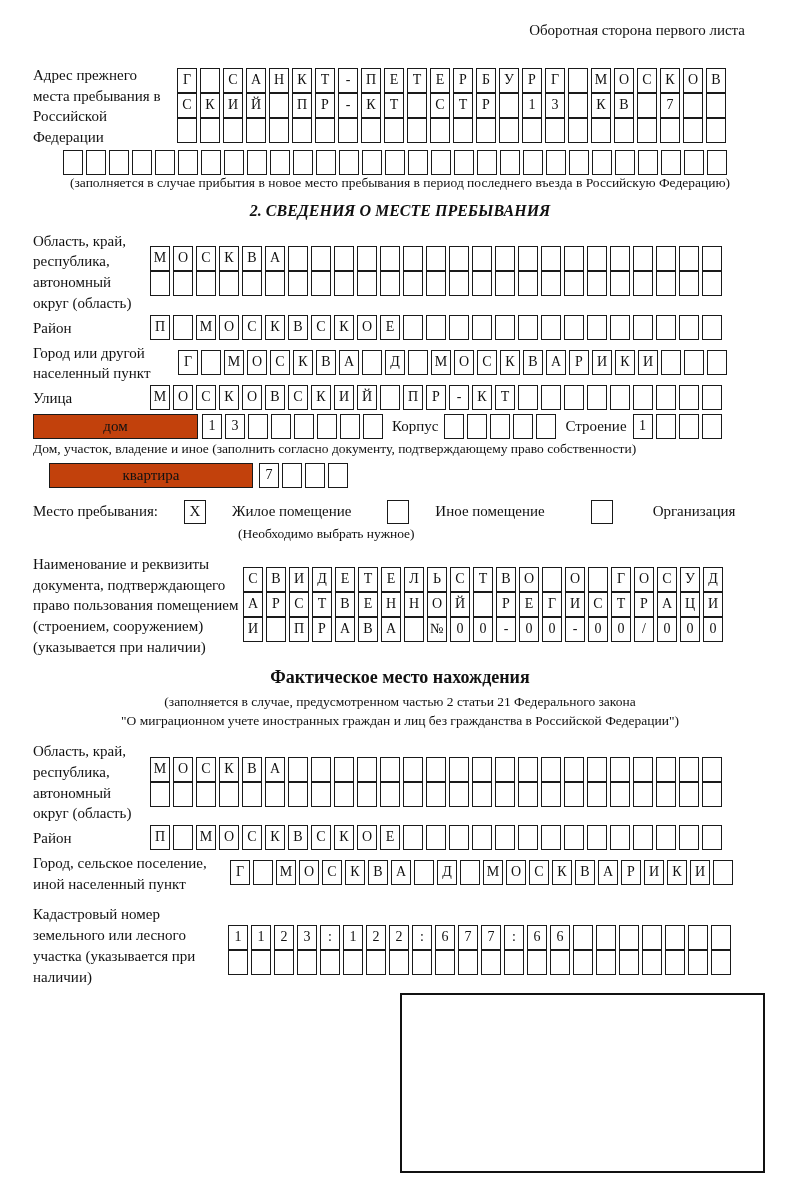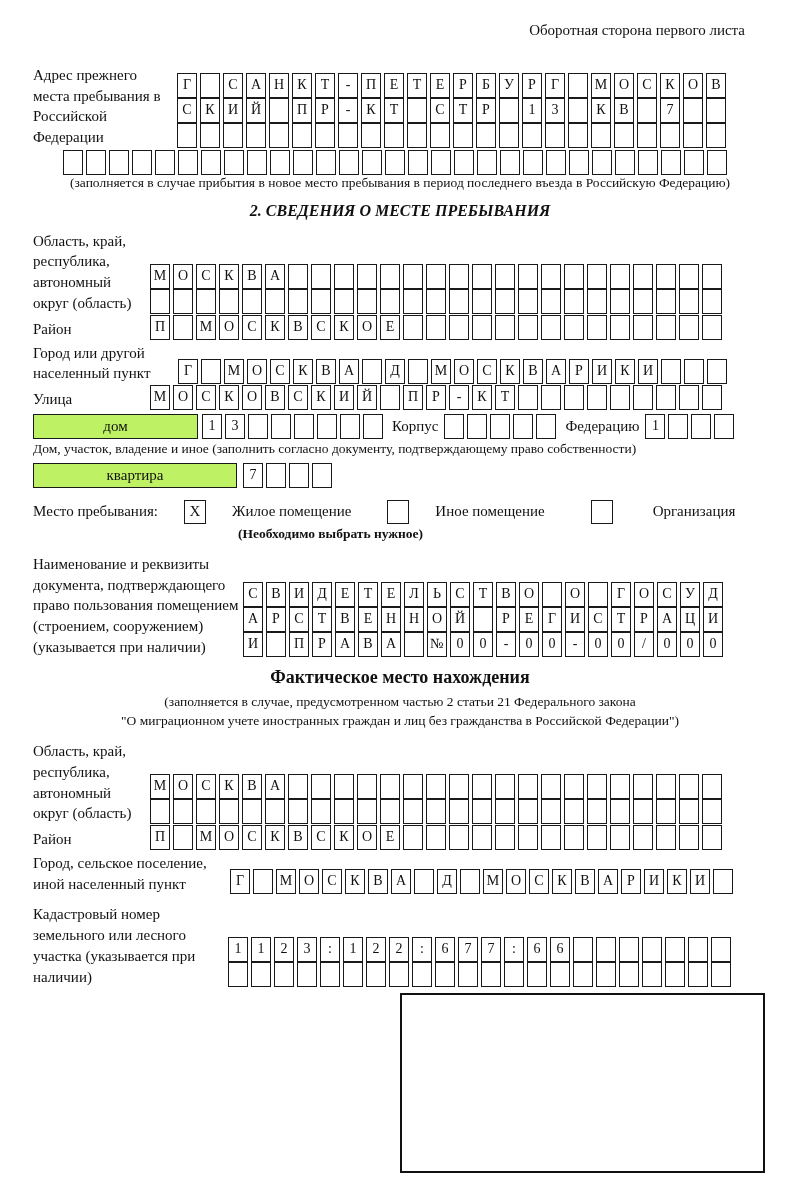--- a/index.html
+++ b/index.html
@@ -5,21 +5,21 @@
   html,body { margin:0; padding:0; background:#fff; }
   body {
     width:800px; height:1180px;
     font-family:"Liberation Serif", serif;
     color:#111; position:relative; overflow:hidden;
   }
   .sheet { padding:12px 33px 0 33px; }
 
   .header-note { text-align:right; font-size:15px; margin:10px 22px 24px 0; }
 
-  .form-row { display:flex; align-items:flex-end; margin-bottom:1px; }
+  .form-row { display:flex; align-items:center; margin-bottom:1px; }
   .lbl { font-size:15px; line-height:1.38; padding-top:2px; }
   .lbl-w144 { width:144px; flex:0 0 144px; }
   .lbl-w117 { width:117px; flex:0 0 117px; }
   .lbl-w145 { width:145px; flex:0 0 145px; }
   .lbl-w210 { width:210px; flex:0 0 210px; }
   .lbl-w197 { width:197px; flex:0 0 197px; }
   .lbl-w195 { width:195px; flex:0 0 195px; }
 
   .rows { display:flex; flex-direction:column; }
   .cellrow { white-space:nowrap; margin-bottom:3px; height:22px; }
@@ -33,32 +33,32 @@
   .fullrow { margin-left:30px; margin-top:2px; }
 
   .caption { font-size:13.5px; text-align:center; margin:3px 0 10px 0; }
   .caption-left { font-size:13.5px; text-align:left; margin:2px 0 6px 0; }
   .section-title { font-size:16px; font-weight:bold; text-align:center; margin:11px 0 9px 0;font-style:italic; }
   .sub-title { font-size:18px; font-weight:bold; text-align:center; margin:10px 0 6px 0; }
 
   .bigbox {
     box-sizing:border-box; border:1.5px solid #1a1a1a; height:25px;
     display:inline-flex; align-items:center; justify-content:center;
-    font-size:15px; background:#bef264; flex:0 0 auto;
+    font-size:15px; background:#c2410c; flex:0 0 auto;
   }
   .inline-row { display:flex; align-items:flex-start; margin-bottom:2px; }
   .inline-txt { font-size:15px; line-height:25px; padding:0 6px; white-space:nowrap;text-align:right; }
 
   .checkbox {
     display:inline-block; box-sizing:border-box; width:22px; height:24px;
     border:1.5px solid #1a1a1a; text-align:center; font-size:15px; line-height:21px;
     vertical-align:middle; margin:0 8px;
   }
   .stay-row { display:flex; align-items:center; margin:12px 0 2px 0; font-size:15px;gap:18px; }
-  .stay-note { font-size:13.5px; margin:2px 0 10px 205px;font-weight:bold; }
+  .stay-note { font-size:13.5px; margin:2px 0 10px 205px; }
 
   .stamp-box {
     box-sizing:border-box; margin-left:367px; margin-top:6px;
     width:365px; height:180px; border:2px solid #111; background:#fff;
   }
   .mt10 { margin-top:10px; }
 </style>
 </head>
 <body>
 
@@ -101,27 +101,27 @@
     <div class="lbl lbl-w117">Улица</div>
     <div class="cellrow"><span class="cell">М</span><span class="cell">О</span><span class="cell">С</span><span class="cell">К</span><span class="cell">О</span><span class="cell">В</span><span class="cell">С</span><span class="cell">К</span><span class="cell">И</span><span class="cell">Й</span><span class="cell"></span><span class="cell">П</span><span class="cell">Р</span><span class="cell">-</span><span class="cell">К</span><span class="cell">Т</span><span class="cell"></span><span class="cell"></span><span class="cell"></span><span class="cell"></span><span class="cell"></span><span class="cell"></span><span class="cell"></span><span class="cell"></span><span class="cell"></span></div>
   </div>
 
   <div class="inline-row" style="margin-top:4px;">
     <div class="bigbox" style="width:165px;">дом</div>
     <span class="inline-txt" style="padding:0 2px;"></span>
     <div class="cellrow" style="margin-bottom:0;"><span class="cell">1</span><span class="cell">3</span><span class="cell"></span><span class="cell"></span><span class="cell"></span><span class="cell"></span><span class="cell"></span><span class="cell"></span></div>
     <span class="inline-txt">Корпус</span>
     <div class="cellrow" style="margin-bottom:0;"><span class="cell"></span><span class="cell"></span><span class="cell"></span><span class="cell"></span><span class="cell"></span></div>
-    <span class="inline-txt">Федерацию</span>
+    <span class="inline-txt">Строение</span>
     <div class="cellrow" style="margin-bottom:0;"><span class="cell">1</span><span class="cell"></span><span class="cell"></span><span class="cell"></span></div>
   </div>
   <div class="caption-left">Дом, участок, владение и иное (заполнить согласно документу, подтверждающему право собственности)</div>
 
   <div class="inline-row" style="margin-top:6px;">
-    <div class="bigbox" style="width:204px;">квартира</div>
+    <div class="bigbox" style="width:204px;margin-left:16px;">квартира</div>
     <span class="inline-txt" style="padding:0 3px;"></span>
     <div class="cellrow" style="margin-bottom:0;"><span class="cell">7</span><span class="cell"></span><span class="cell"></span><span class="cell"></span></div>
   </div>
 
   <div class="stay-row">
     <span>Место пребывания:</span>
     <span class="checkbox">X</span>
     <span>Жилое помещение</span>
     <span class="checkbox" style="margin-left:18px;"></span>
     <span>Иное помещение</span>

